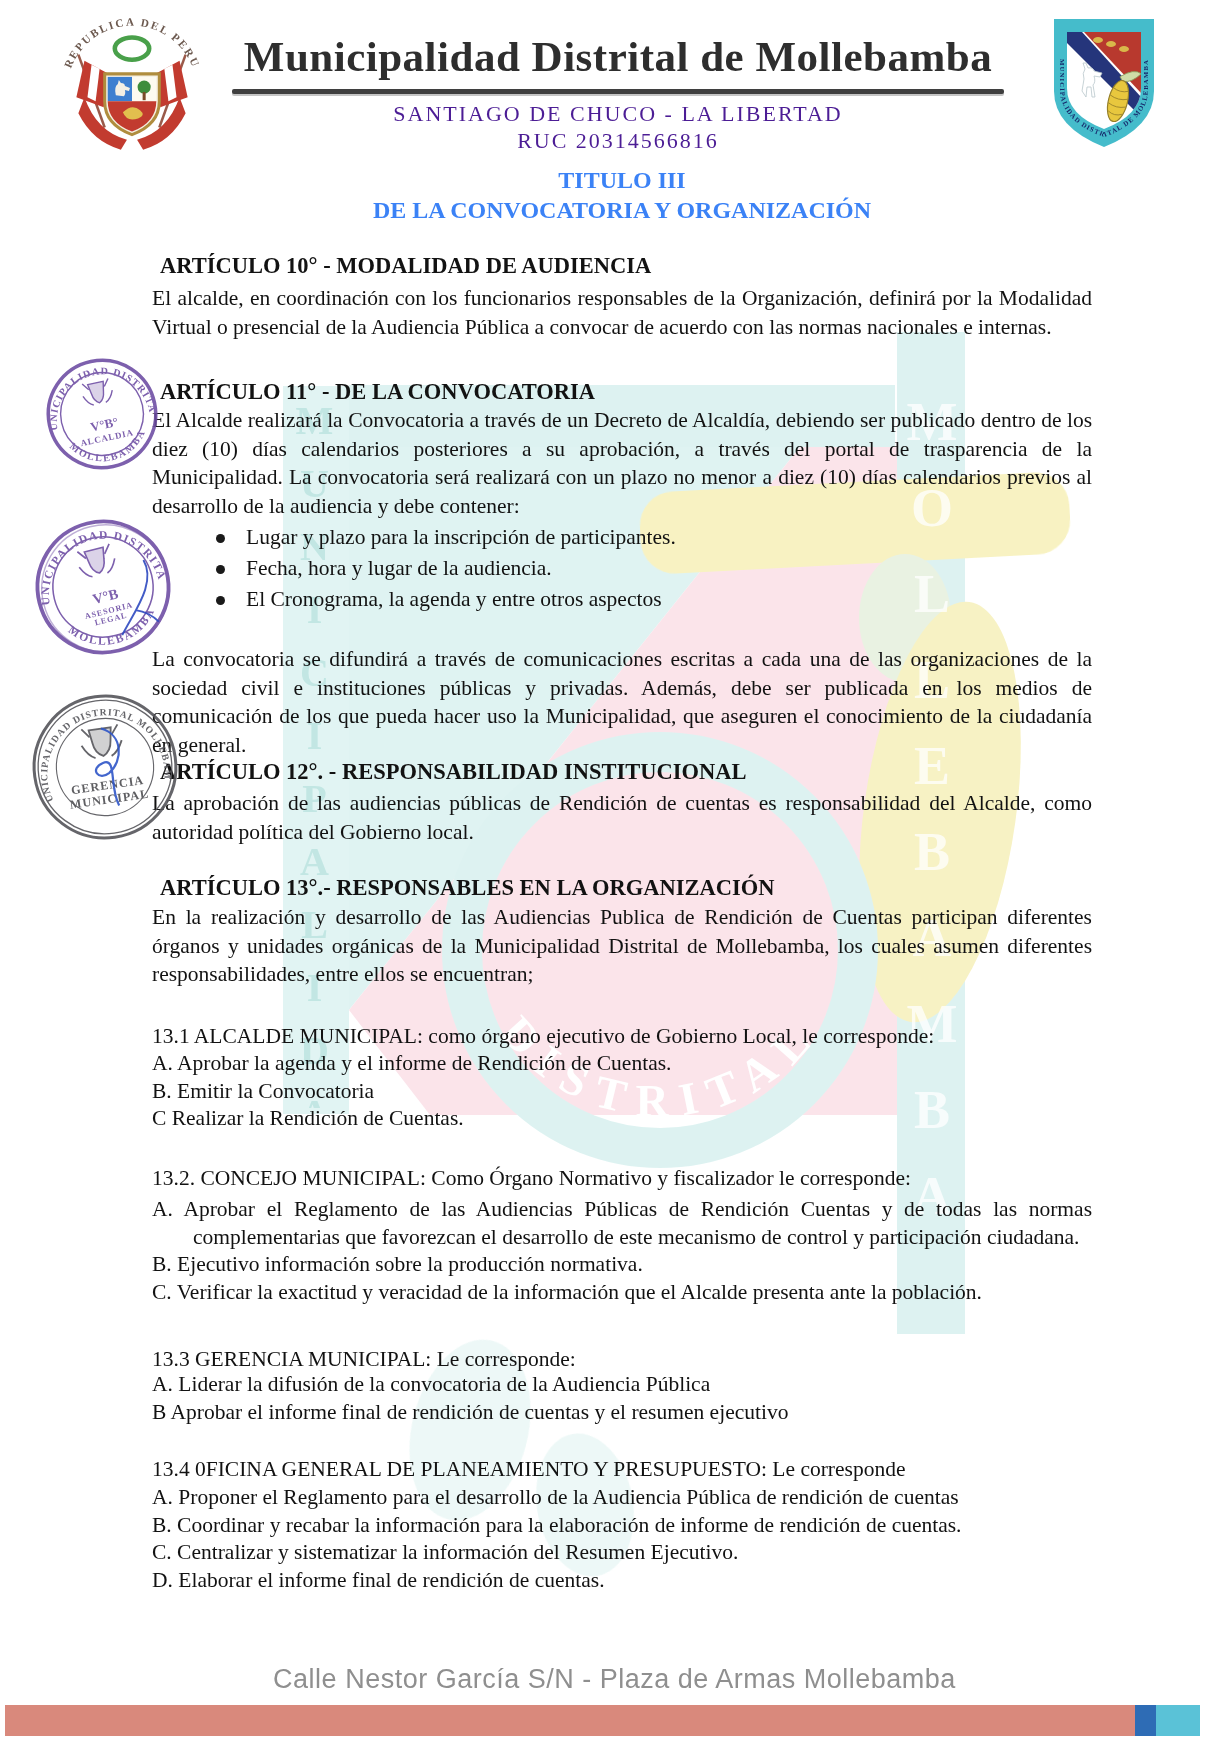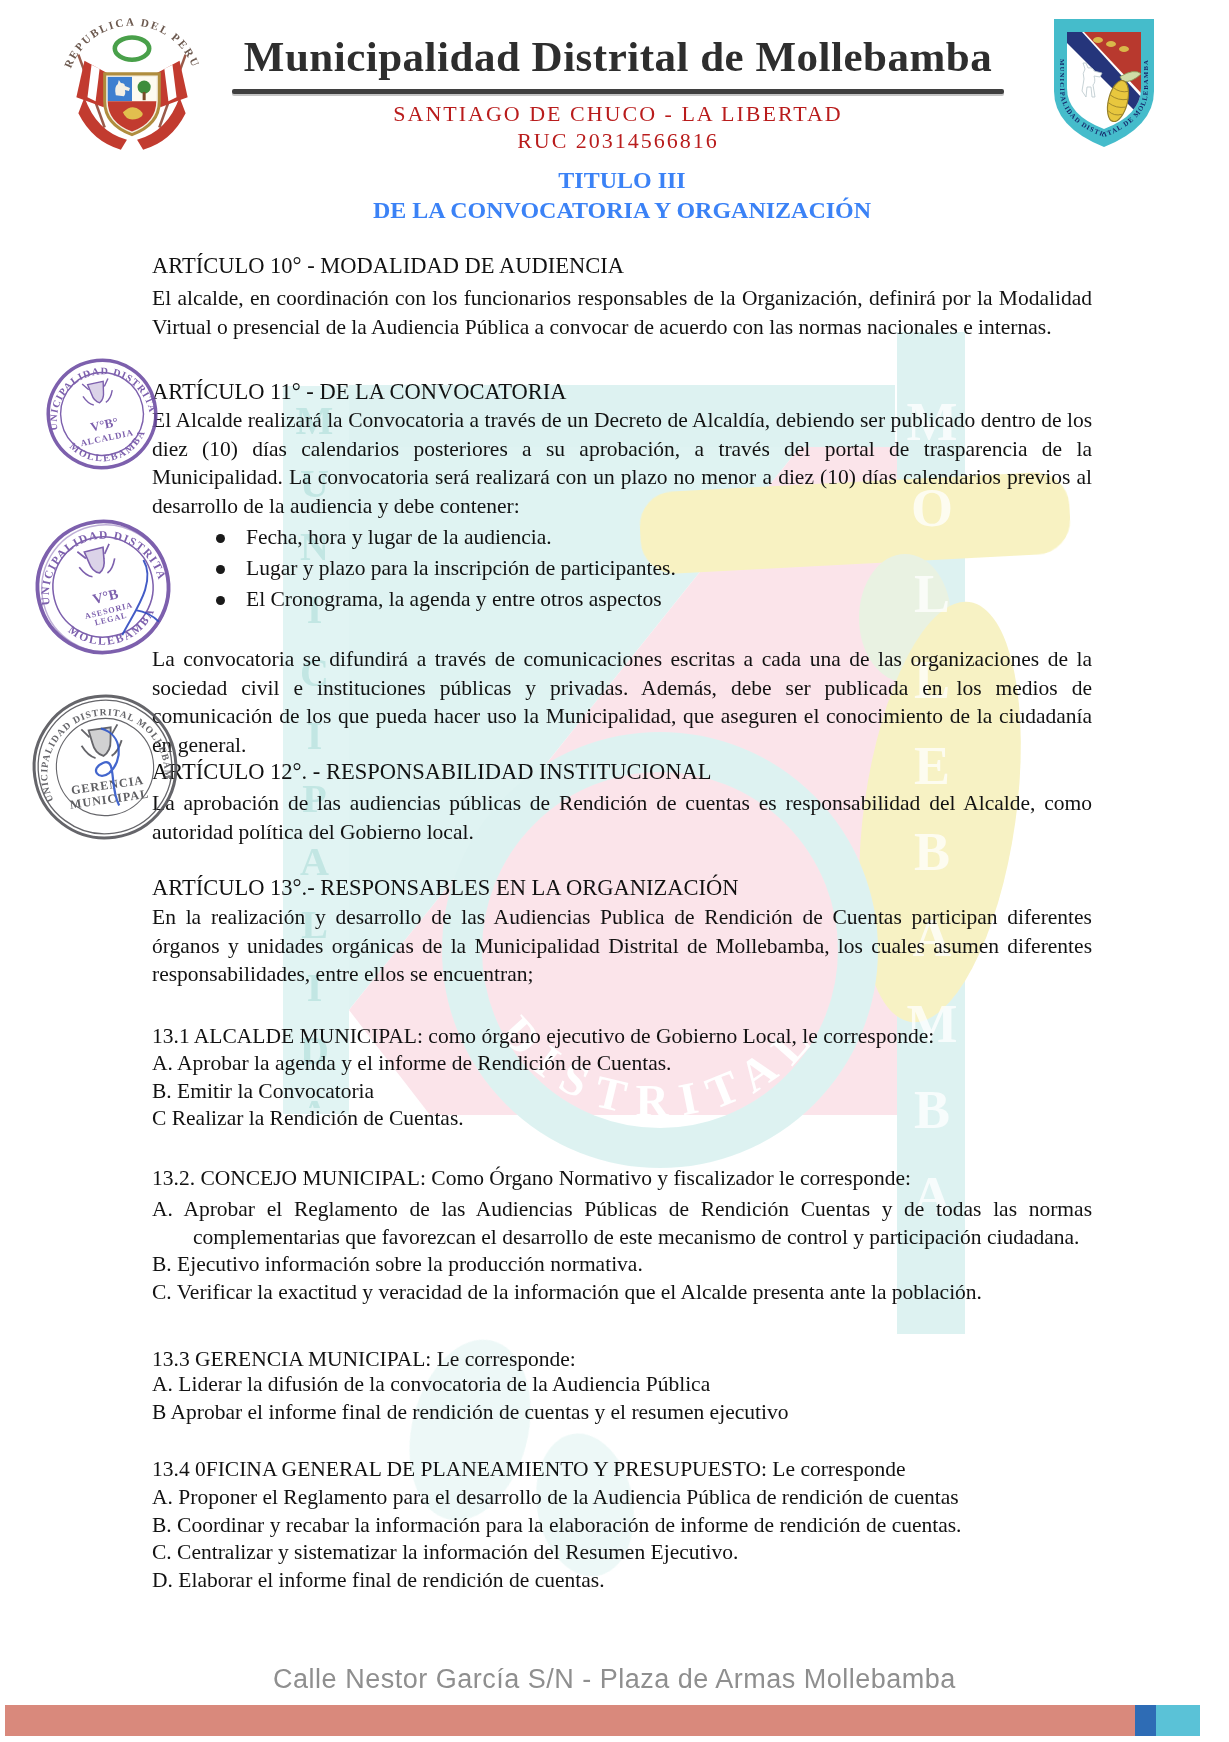--- a/index.html
+++ b/index.html
@@ -2,29 +2,29 @@
 <html><head>
 <meta charset="utf-8">
 <style>
   html,body{margin:0;padding:0;background:#e9e9e9;}
   .page{position:relative;width:1229px;height:1742px;background:#ffffff;overflow:hidden;
         font-family:"Liberation Serif","DejaVu Serif",serif;color:#141414;margin:0 auto;}
   
   .org-block{position:absolute;left:218px;top:34px;width:800px;text-align:center;}
   .org-name{font-size:43px;font-weight:700;color:#2e2e2e;letter-spacing:.5px;line-height:1.05;}
   .org-rule{height:5px;background:#3f3f3f;margin:10px 14px 7px;border-radius:2px;box-shadow:0 2px 0 rgba(90,90,90,.35);}
-  .org-sub{font-size:22px;color:#b91c1c;letter-spacing:2px;line-height:1.2;}
+  .org-sub{font-size:22px;color:#4c1d95;letter-spacing:2px;line-height:1.2;}
   .arms{position:absolute;left:46px;top:8px;}
   .muni-logo{position:absolute;left:1044px;top:12px;}
   
   .doc-title{position:absolute;left:152px;top:165px;width:940px;text-align:center;
              font-weight:700;font-size:24px;line-height:30px;color:#3b82f6;}
   
   .blk{position:absolute;left:152px;width:940px;font-size:21.5px;line-height:28.5px;color:#121212;}
-  .blk.h{font-weight:400;font-size:22.5px;}
+  .blk.h{font-weight:700;font-size:22.5px;margin-left:8px;}
   .just{text-align:justify;text-justify:inter-word;}
   .bullets .b{position:relative;padding-left:94px;line-height:31px;}
   .bullets .b::before{content:"";position:absolute;left:64px;top:12px;width:9px;height:9px;border-radius:50%;background:#1a1a1a;}
   .lead{font-weight:400;}
   .items div{line-height:27.5px;}
   .hang{padding-left:41px;text-indent:-41px;}
   
   .wm{position:absolute;left:0;top:0;z-index:0;pointer-events:none;}
   .wm-vert{position:absolute;z-index:0;pointer-events:none;writing-mode:vertical-rl;text-orientation:upright;
            font-family:"Liberation Serif",serif;font-weight:700;opacity:.75;}
@@ -137,22 +137,22 @@
       <div>TITULO III</div>
       <div>DE LA CONVOCATORIA Y ORGANIZACIÓN</div>
     </div>
 
     <div class="blk h" style="top:252px">ARTÍCULO 10° - MODALIDAD DE AUDIENCIA</div>
     <div class="blk just" style="top:284px">El alcalde, en coordinación con los funcionarios responsables de la Organización, definirá por la Modalidad Virtual o presencial de la Audiencia Pública a convocar de acuerdo con las normas nacionales e internas.</div>
 
     <div class="blk h" style="top:378px">ARTÍCULO 11° - DE LA CONVOCATORIA</div>
     <div class="blk just" style="top:406px">El Alcalde realizará la Convocatoria a través de un Decreto de Alcaldía, debiendo ser publicado dentro de los diez (10) días calendarios posteriores a su aprobación, a través del portal de trasparencia de la Municipalidad. La convocatoria será realizará con un plazo no menor a diez (10) días calendarios previos al desarrollo de la audiencia y debe contener:</div>
     <div class="blk bullets" style="top:522px">
+      <div class="b">Lugar y plazo para la inscripción de participantes.</div>
       <div class="b">Fecha, hora y lugar de la audiencia.</div>
-      <div class="b">Lugar y plazo para la inscripción de participantes.</div>
       <div class="b">El Cronograma, la agenda y entre otros aspectos</div>
     </div>
     <div class="blk just" style="top:645px">La convocatoria se difundirá a través de comunicaciones escritas a cada una de las organizaciones de la sociedad civil e instituciones públicas y privadas. Además, debe ser publicada en los medios de comunicación de los que pueda hacer uso la Municipalidad, que aseguren el conocimiento de la ciudadanía en general.</div>
 
     <div class="blk h" style="top:758px">ARTÍCULO 12°. - RESPONSABILIDAD INSTITUCIONAL</div>
     <div class="blk just" style="top:789px">La aprobación de las audiencias públicas de Rendición de cuentas es responsabilidad del Alcalde, como autoridad política del Gobierno local.</div>
 
     <div class="blk h" style="top:874px">ARTÍCULO 13°.- RESPONSABLES EN LA ORGANIZACIÓN</div>
     <div class="blk just" style="top:903px">En la realización y desarrollo de las Audiencias Publica de Rendición de Cuentas participan diferentes órganos y unidades orgánicas de la Municipalidad Distrital de Mollebamba, los cuales asumen diferentes responsabilidades, entre ellos se encuentran;</div>
 

